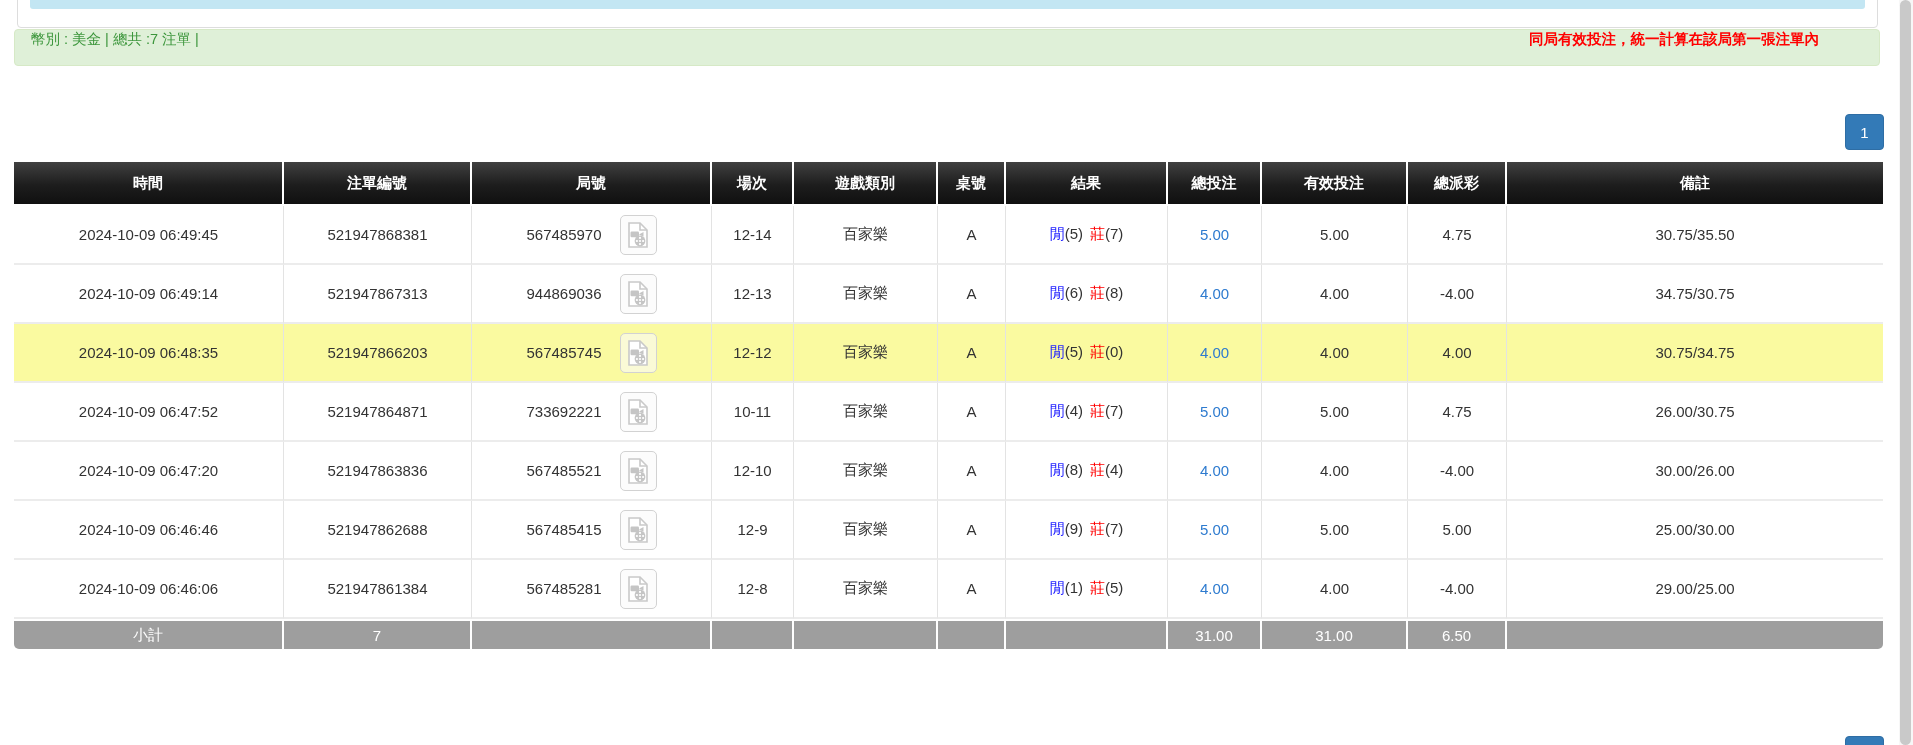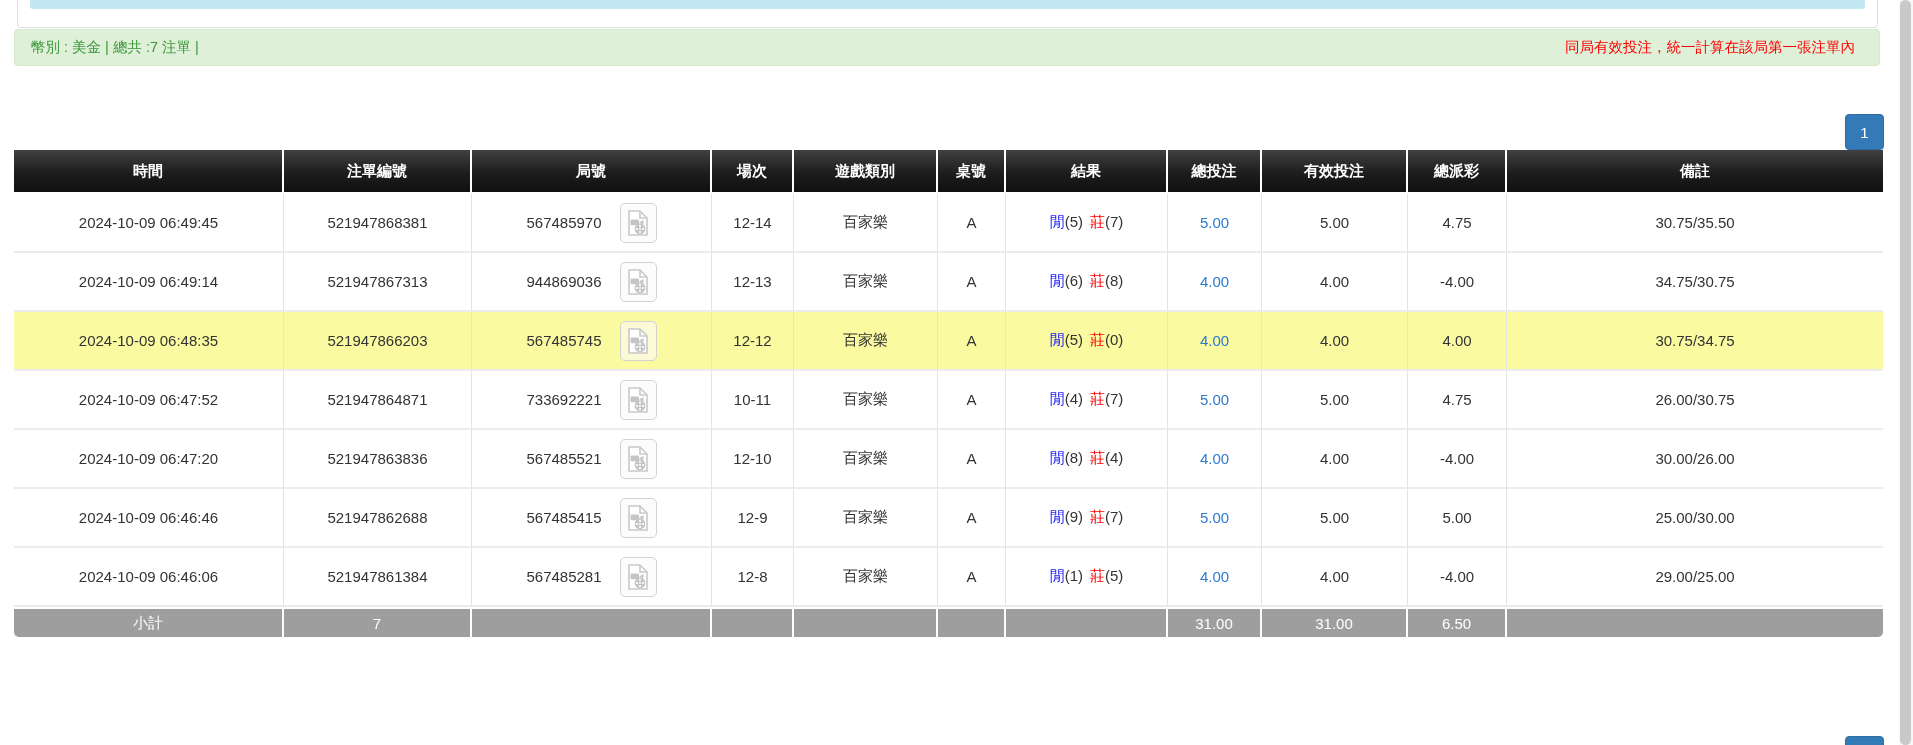--- a/index.html
+++ b/index.html
@@ -8,40 +8,40 @@
 
   
   .top-panel { position:absolute; left:17px; top:-14px; width:1861px; height:42px;
                background:#fff; border:1px solid #ddd; border-radius:4px; }
   .top-panel-bar { position:absolute; left:12px; right:12px; top:0; height:22px;
                    background:var(--panel-bar-blue); border-radius:0 0 3px 3px; }
 
   
   .summary-bar { position:absolute; left:14px; top:29px; width:1866px; height:37px;
                  background:var(--summary-green-bg); border:1px solid var(--summary-green-border);
-                 border-radius:4px; display:flex; align-items:center; justify-content:space-between;
-                 padding:0 24px 0 16px; font-size:14.5px; }
+                 border-radius:4px; display:flex; justify-content:space-between;
+                 padding:0 60px 0 16px; font-size:14.5px; }
   .summary-left { color:var(--summary-text-green); }
-  .summary-right { color:var(--note-red); }
+  .summary-right { color:var(--note-red);font-weight:bold; }
 
   
   .pager { position:absolute; left:1845px; width:39px; height:36px;
            background:var(--accent-blue); border:1px solid var(--accent-blue-border);
            border-radius:4px; color:#fff; font-size:15px;
            display:flex; align-items:center; justify-content:center; cursor:pointer; }
   .pager-top { top:114px; }
   .pager-bottom { top:736px; }
 
   
   .scrollbar { position:absolute; right:0; top:0; width:14px; height:745px; background:#f7f7f7; }
   .scrollbar .thumb { position:absolute; left:1px; top:0; width:11px; height:745px;
                       background:#c9c9c9; border-radius:6px; }
 
   
-  table { position:absolute; left:14px; top:150px; width:1869px;
+  table { position:absolute; left:14px; top:162px; width:1869px;
           border-collapse:separate; border-spacing:0; table-layout:fixed; }
   th { height:44px; background:linear-gradient(180deg,#404040 0%,#1d1d1d 55%,#101010 100%);
        color:#fff; font-size:15px; font-weight:bold; text-align:center;
        border-right:2px solid #fff; border-bottom:2px solid #fff; }
   th:last-child { border-right:none; }
   tbody.data td { height:59px; background:#fff; text-align:center; font-size:15px; color:#333;
                   border-bottom:2px solid #ececec; border-right:1px solid #e3e3e3;
                   vertical-align:middle; white-space:nowrap; }
   tbody.data td:last-child { border-right:none; }
   tr.hl td { background:var(--highlight-yellow);margin-left:16px; }

